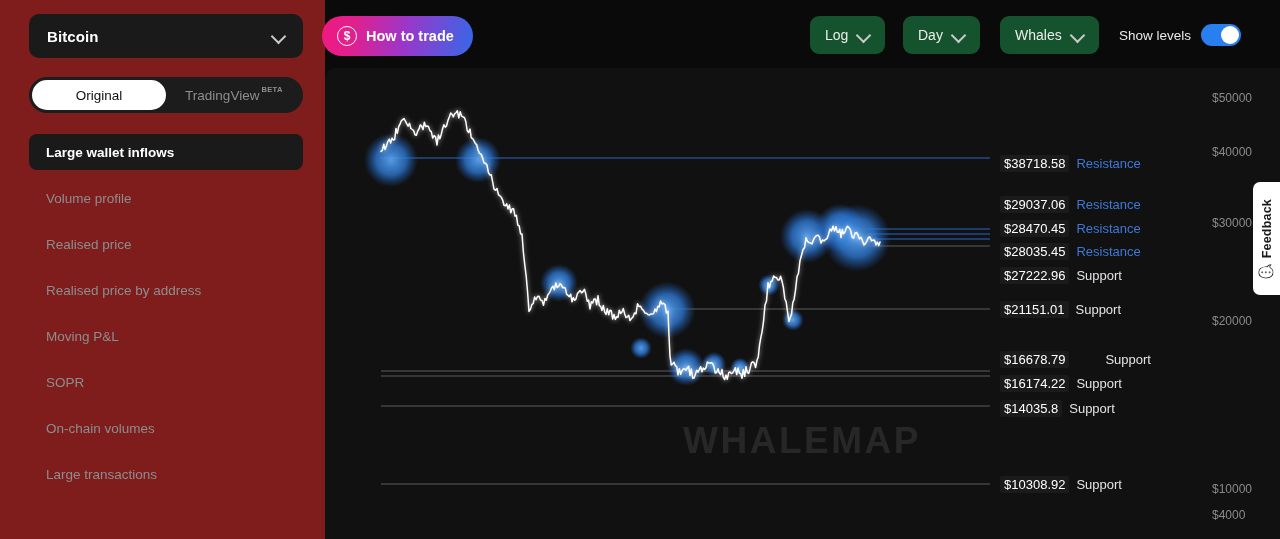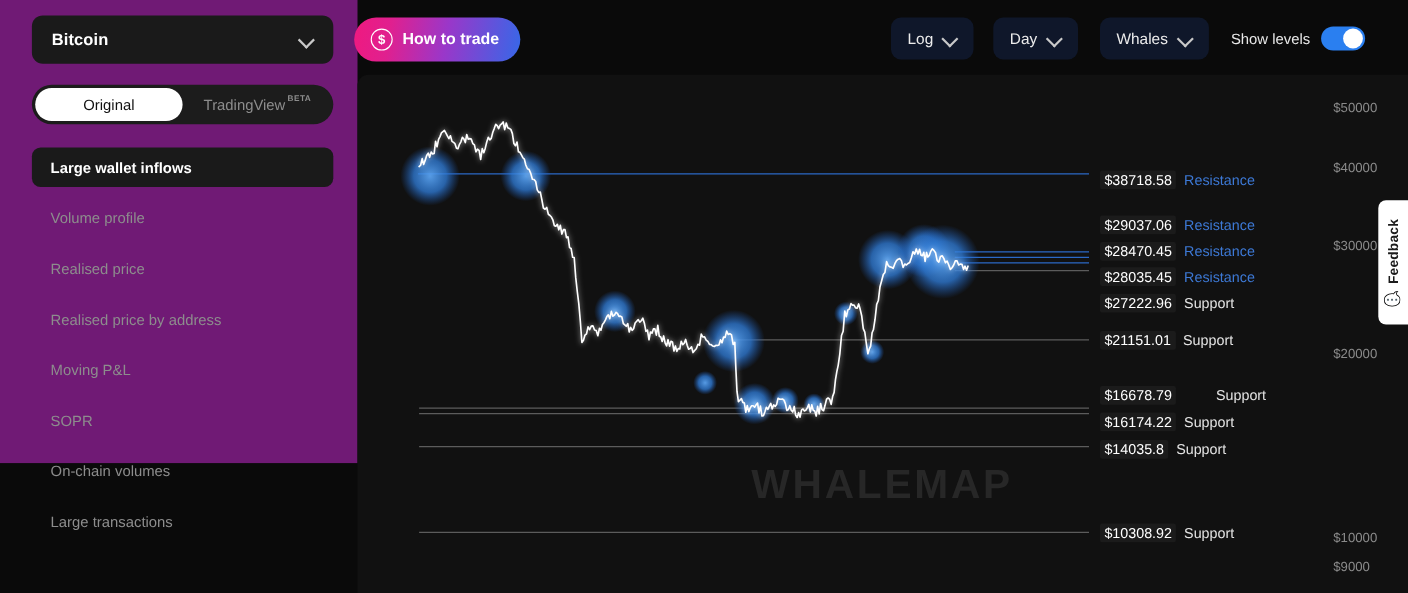--- a/index.html
+++ b/index.html
@@ -7,22 +7,22 @@
     width:1280px; height:539px; overflow:hidden;
     background:#0a0a0a;
     font-family:"Liberation Sans", sans-serif;
     color:#e8e8e8;
     -webkit-font-smoothing:antialiased;
   }
   #app{ position:relative; width:1280px; height:539px; }
 
   
   #sidebar{
-    position:absolute; left:0; top:0; width:325px; height:421px;
-    background:#701a75;
+    position:absolute; left:0; top:0; width:325px; height:539px;
+    background:#7f1d1d;
     text-align:right;
   }
   #asset-select{
     position:absolute; left:29px; top:14px; width:274px; height:44px;
     background:#1a1a1a; border-radius:10px;
     display:flex; align-items:center; justify-content:space-between;
     padding:0 18px; cursor:pointer;
   }
   #asset-select .lbl{ font-size:15px; font-weight:bold; color:#ffffff; letter-spacing:.1px;}
   .chev{ width:13px; height:13px; position:relative; }
@@ -59,21 +59,21 @@
     display:flex; align-items:center; gap:9px; padding:0 19px 0 15px;
     cursor:pointer;
   }
   #howto .label{ font-size:14.5px; font-weight:bold; color:#ffffff; }
   .dollar-ico{
     width:20px; height:20px; border:1.8px solid #ffffff; border-radius:50%;
     display:flex; align-items:center; justify-content:center;
     font-size:12px; font-weight:bold; color:#fff; line-height:1;
   }
   .dd{
-    position:absolute; top:16px; height:38px; background:#0f172a; border-radius:9px;
+    position:absolute; top:16px; height:38px; background:#14532d; border-radius:9px;
     display:flex; align-items:center; gap:9px; padding:0 15px; cursor:pointer;
     font-size:14px; color:#ececec;
   }
   #dd-scale{ left:810px; }
   #dd-interval{ left:903px; }
   #dd-group{ left:1000px; }
   #show-levels-wrap{
     position:absolute; left:1119px; top:16px; height:38px;
     display:flex; align-items:center; gap:10px;
   }
@@ -287,21 +287,21 @@
         <span class="price">$10308.92</span>
         <span class="kind-sup">Support</span>
       </div>
     </div>
   <div id="yaxis-layer">
       <div class="yl" style="top: 91px;">$50000</div>
       <div class="yl" style="top: 145px;">$40000</div>
       <div class="yl" style="top: 216px;">$30000</div>
       <div class="yl" style="top: 314px;">$20000</div>
       <div class="yl" style="top: 482px; text-align: center;">$10000</div>
-      <div class="yl" style="top: 508px;">$9000</div>
+      <div class="yl" style="top: 508px;">$4000</div>
     </div>
 
   <div id="feedback">
     <span class="ftext">Feedback</span>
     <span class="ficon">💬</span>
   </div>
 
 </div>
 
 </body></html>

